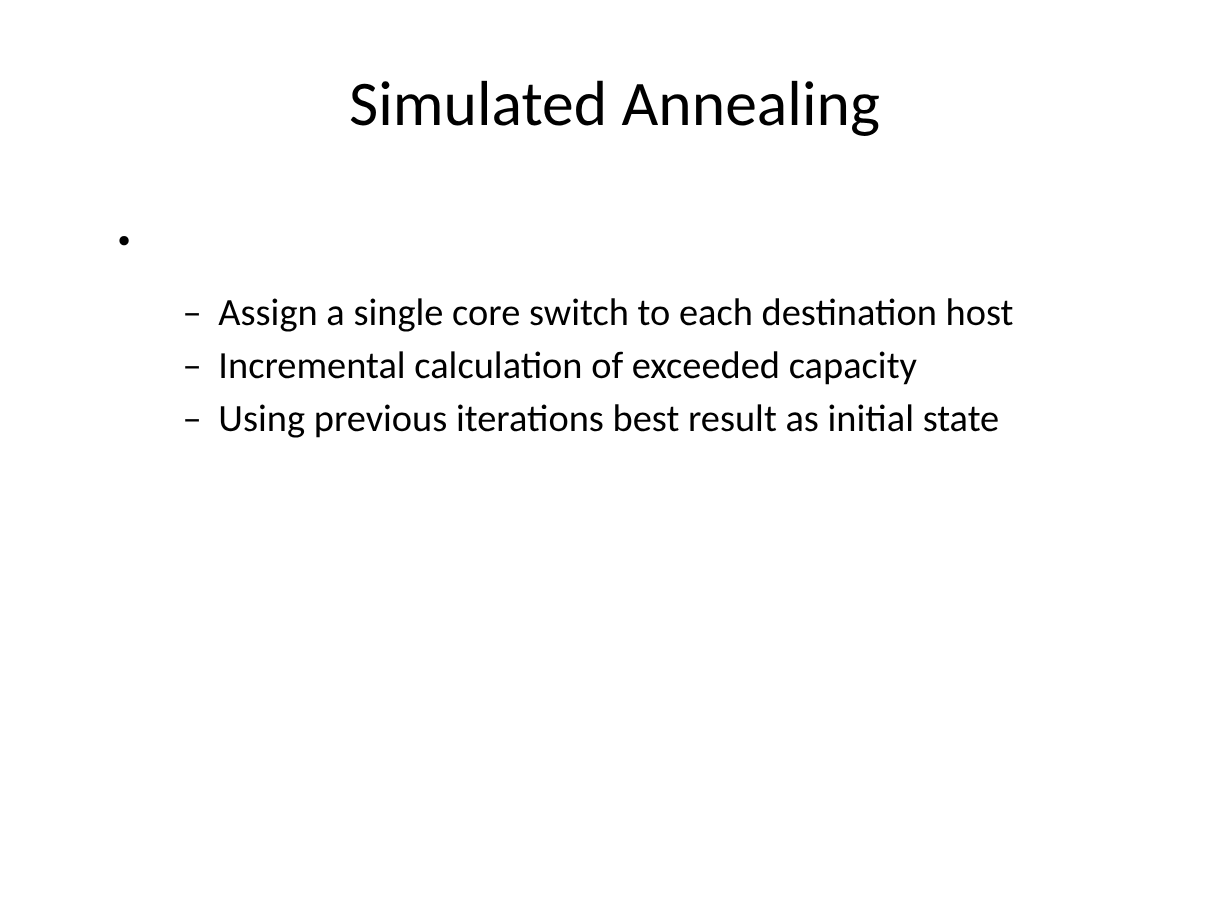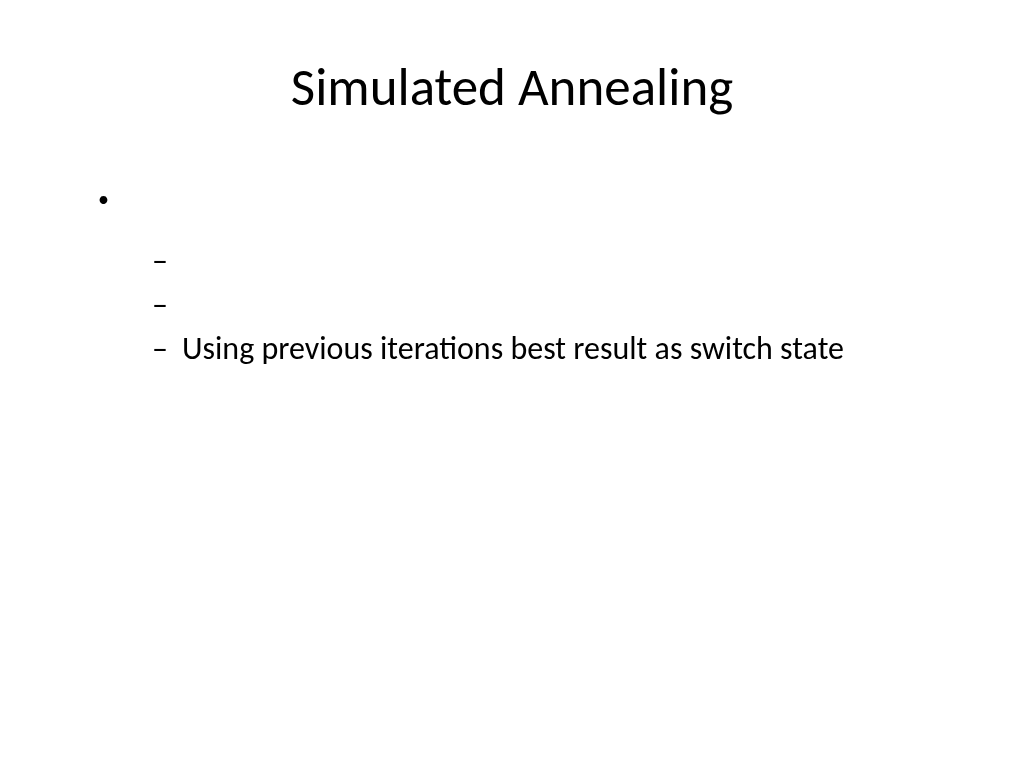--- a/index.html
+++ b/index.html
@@ -58,23 +58,25 @@
 
 <div class="slide">
   <h1 class="title">Simulated Annealing</h1>
 
   <div class="bullet-level-1">
     <span class="marker">•</span>
   </div>
 
   <div class="bullet-level-2">
     <span class="marker">–</span>
+    <span>Assign a single core switch to each destination host</span>
   </div>
 
   <div class="bullet-level-2">
     <span class="marker">–</span>
+    <span>Incremental calculation of exceeded capacity</span>
   </div>
 
   <div class="bullet-level-2">
     <span class="marker">–</span>
-    <span>Using previous iterations best result as switch state</span>
+    <span>Using previous iterations best result as initial state</span>
   </div>
 </div>
 
 </body></html>

